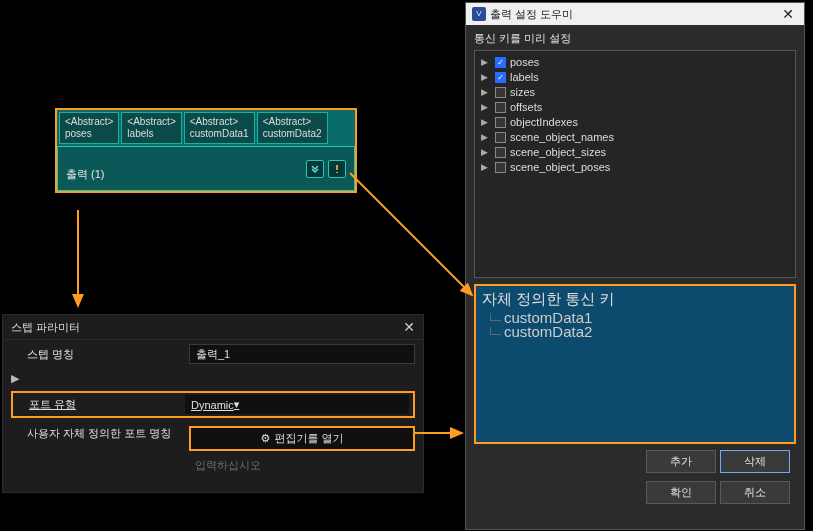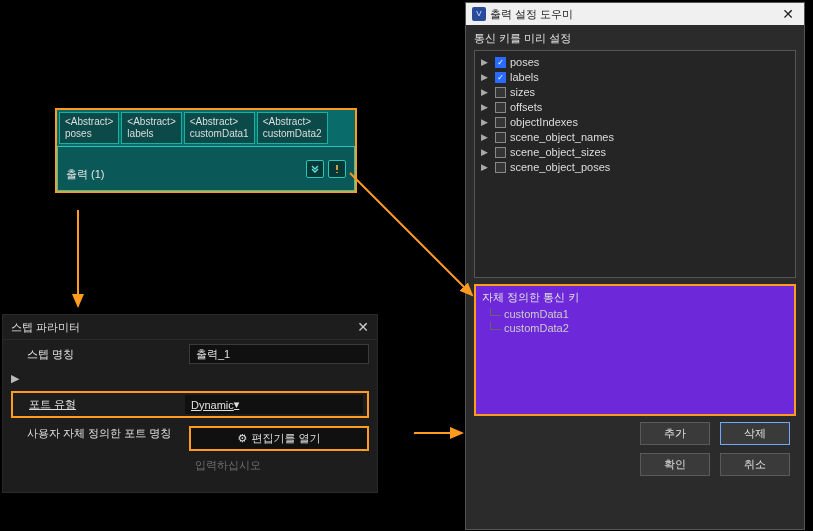--- a/index.html
+++ b/index.html
@@ -52,21 +52,21 @@
     display: flex; align-items: center; justify-content: center;
     border-radius: 2px;
   }
   .node-btn svg { width: 10px; height: 10px; }
 
   
   .step-panel {
     position: absolute;
     left: 2px;
     top: 314px;
-    width: 376px;
+    width: 422px;
     background: #1d1d1d;
     border: 1px solid #2a2a2a;
     padding-bottom: 12px;
   }
   .step-header {
     display: flex;
     justify-content: space-between;
     align-items: center;
     padding: 4px 8px;
     border-bottom: 1px solid #2a2a2a;
@@ -188,24 +188,24 @@
     display: inline-flex;
     align-items: center;
     justify-content: center;
   }
   .cb.checked { background: #2a6bff; border-color:#2a6bff; }
   .cb.checked::after { content: "✓"; color: #fff; font-size: 8px; line-height: 1; }
 
   .custom-key-box {
     margin: 6px 8px 0;
     border: 2px solid #ff9b1f;
-    background: #6d28d9;
-    height: 132px;
+    background: #0c4a6e;
+    height: 160px;
     padding: 4px 6px;
-    font-size: 11px;
+    font-size: 15px;
   }
   .custom-key-box .hdr { color: #e0e0e0; margin-bottom: 2px; }
   .custom-key-box .tree-line {
     padding-left: 8px;
     color: #ccc;
     line-height: 14px;
   }
   .custom-key-box .tree-line::before {
     content: "";
     display: inline-block;
@@ -213,21 +213,21 @@
     border-left: 1px solid #666;
     border-bottom: 1px solid #666;
     height: 7px;
     margin-right: 3px;
     margin-bottom: 2px;
   }
 
   .dialog-buttons {
     display: flex;
     justify-content: flex-end;
-    gap: 10px;
+    gap: 4px;
     padding: 6px 14px;
   }
   .dlg-btn {
     min-width: 70px;
     background: #3a3a3a;
     border: 1px solid #5a5a5a;
     color: #e0e0e0;
     padding: 3px 8px;
     text-align: center;
     font-size: 11px;

